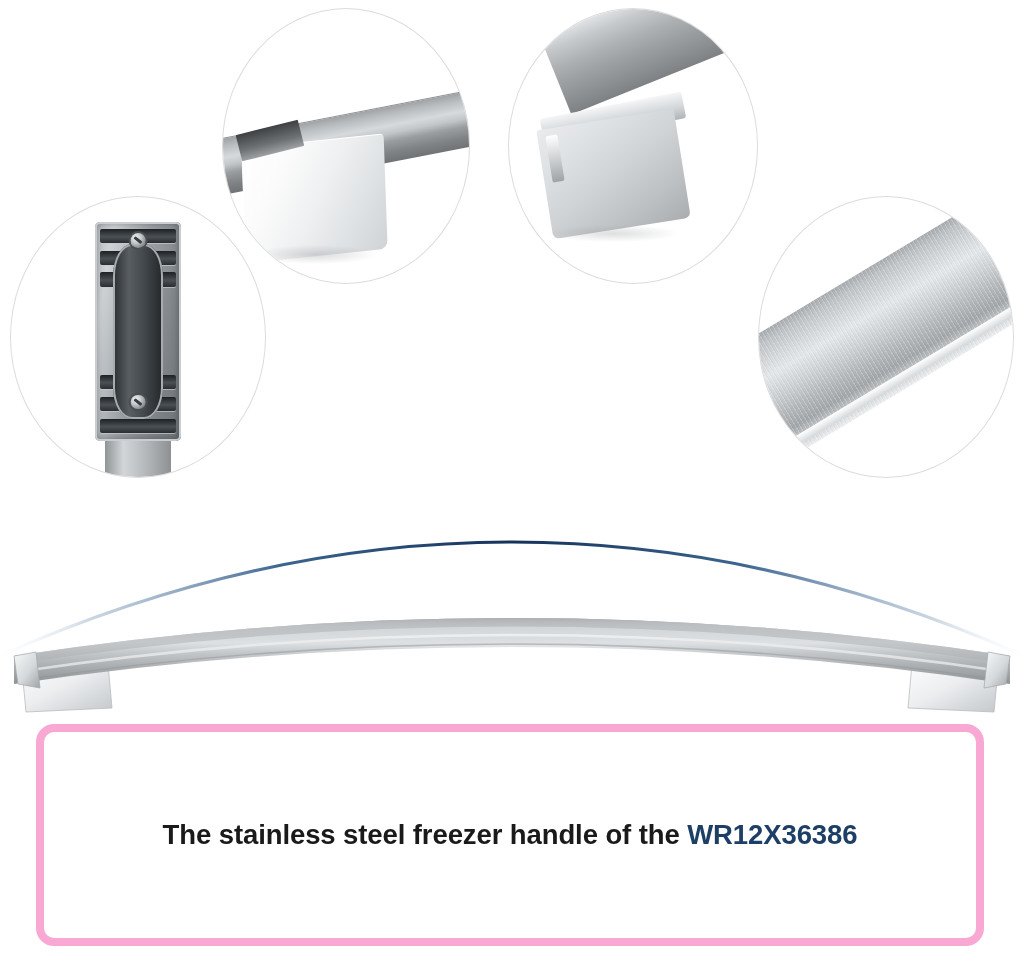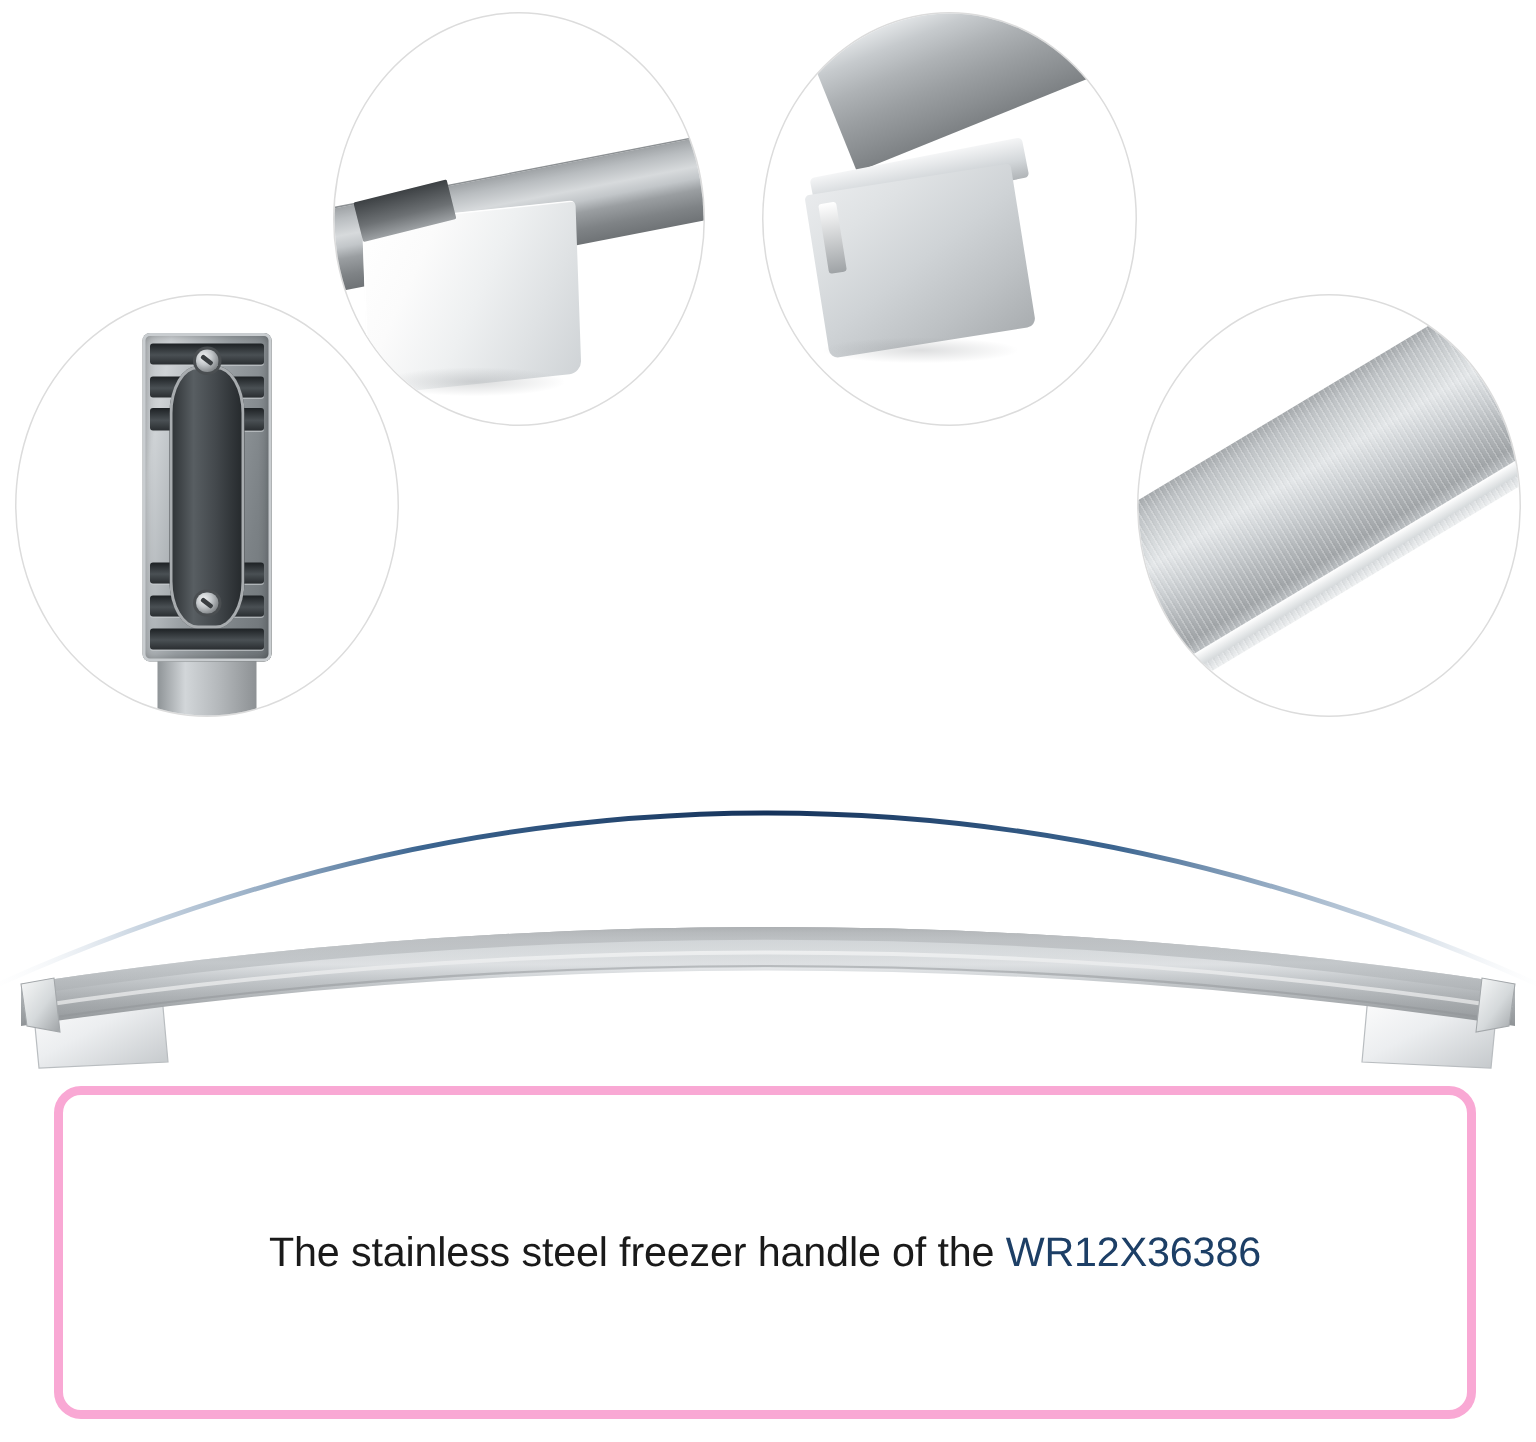--- a/index.html
+++ b/index.html
@@ -233,29 +233,30 @@
     height: 160px;
   }
 
   
   #description-box {
     position: absolute;
     left: 36px;
     top: 724px;
     width: 948px;
     height: 222px;
-    border: 6px solid #f9a8d4;
+    border: 8px solid #f9a8d4;
     border-radius: 18px;
     background: #ffffff;
     box-sizing: border-box;
     display: flex;
     flex-direction: column;
     align-items: center;
     justify-content: center;
     padding: 8px 20px;
+    font-weight: bold;
   }
   .desc-line {
     font-size: 27.5px;
     line-height: 1.05;
     text-align: center;
     color: #1a1a1a;
     margin: 13px 0;
     letter-spacing: -0.1px;
     white-space: nowrap;
   }

